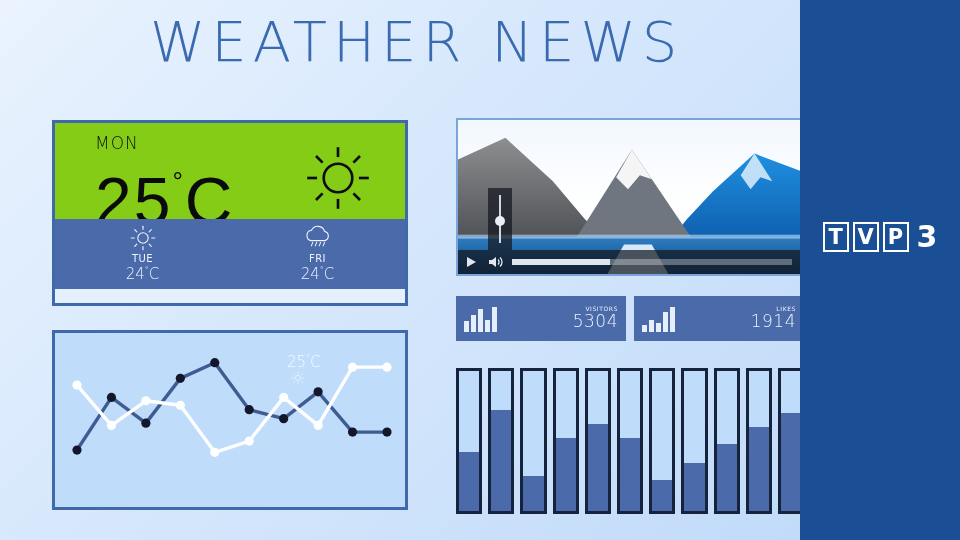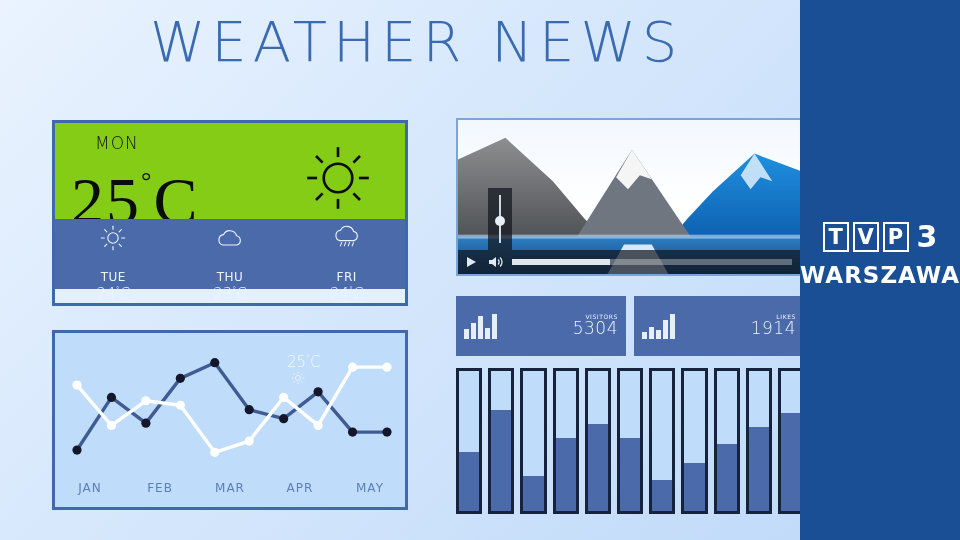--- a/index.html
+++ b/index.html
@@ -18,28 +18,28 @@
     font-family:"DejaVu Sans",sans-serif;font-weight:300;
     white-space:nowrap;line-height:80px;
   }
 
   
   .wcard{position:absolute;left:52px;top:120px;width:356px;height:186px;
     border:3px solid #3f69ab;box-sizing:border-box;background:#e4f0fd;}
   .wcard-top{position:relative;height:96px;background:#84cc16;}
   .mon{position:absolute;left:40px;top:10px;font-size:17px;color:#111;
     font-family:"DejaVu Sans",sans-serif;font-weight:300;letter-spacing:1px;}
-  .bigtemp{position:absolute;left:16px;top:18px;font-size:66px;color:#0b0b0b;
-    font-family:Liberation Serif, serif;font-weight:300;letter-spacing:2px;line-height:80px;}
+  .bigtemp{position:absolute;left:40px;top:18px;font-size:66px;color:#0b0b0b;
+    font-family:Liberation Sans, sans-serif;font-weight:300;letter-spacing:2px;line-height:80px;}
   .bigtemp .deg{font-size:26px;vertical-align:34px;}
   .bigsun{position:absolute;right:34px;top:22px;width:66px;height:66px;}
   .wcard-bot{position:relative;height:70px;background:#4a6aaa;display:flex;}
   .fc{flex:1;position:relative;text-align:center;color:#eef4fe;padding-top:6px;}
   .fc svg{display:block;margin:0 auto;}
-  .fc .d{font-size:12px;letter-spacing:.5px;margin-top:19px;
+  .fc .d{font-size:10px;letter-spacing:.5px;margin-top:2px;
     font-family:"DejaVu Sans",sans-serif;}
   .fc .t{font-size:15px;margin-top:1px;font-family:"DejaVu Sans",sans-serif;font-weight:300;}
   .fc .t .deg{font-size:8px;vertical-align:6px;}
 
   
   .chcard{position:absolute;left:52px;top:330px;width:356px;height:180px;
     border:3px solid #3f69ab;box-sizing:border-box;background:#bfdcfb;}
   .chcard svg{display:block;}
   .chlabel{position:absolute;left:232px;top:20px;color:#f4f9ff;font-size:15px;
     font-family:"DejaVu Sans",sans-serif;font-weight:300;letter-spacing:0px;}
@@ -55,21 +55,21 @@
   .vbar{position:absolute;left:0;right:0;bottom:0;height:24px;
     background:rgba(20,24,30,.72);display:flex;align-items:center;padding:0 6px;box-sizing:border-box;}
   .vprog{flex:1;height:6px;background:rgba(255,255,255,.32);margin-left:8px;margin-right:4px;position:relative;}
   .vprog i{position:absolute;left:0;top:0;bottom:0;width:35%;background:#dfe6ee;display:block;}
   .volpop{position:absolute;left:30px;bottom:24px;width:24px;height:62px;
     background:rgba(20,24,30,.72);}
   .volpop .track{position:absolute;left:11px;top:7px;width:2px;height:48px;background:#cfd8e2;}
   .volpop .knob{position:absolute;left:7px;top:28px;width:10px;height:10px;border-radius:50%;background:#e8eef5;}
 
   
-  .stats{position:absolute;left:456px;top:296px;width:348px;height:60px;display:flex;gap:8px;}
+  .stats{position:absolute;left:456px;top:296px;width:348px;height:45px;display:flex;gap:8px;}
   .stat{flex:1;background:#4a6aaa;display:flex;align-items:center;
     padding:0 8px;box-sizing:border-box;}
   .stat .spark{display:flex;align-items:flex-end;gap:2px;height:26px;}
   .stat .spark i{display:block;width:5px;background:#e6eefb;}
   .stat .sinfo{margin-left:auto;text-align:right;color:#eef4fe;line-height:1.05;}
   .stat .slab{font-size:6px;letter-spacing:.6px;font-family:"DejaVu Sans",sans-serif;}
   .stat .sval{font-size:17px;font-family:"DejaVu Sans",sans-serif;font-weight:300;letter-spacing:.5px;}
 
   
   .gauges{position:absolute;left:456px;top:368px;width:348px;height:146px;
@@ -129,27 +129,20 @@
               <line x1="22.1" y1="22.1" x2="24.6" y2="24.6"></line>
             <line x1="5.4" y1="24.6" x2="7.9" y2="22.1"></line>
               <line x1="22.1" y1="7.9" x2="24.6" y2="5.4"></line>
           </g>
         </svg>
         <div class="d">TUE</div>
         <div class="t"><span>24</span><span class="deg">°</span><span>C</span></div>
       </div>
 
 
-      <div class="fc">
-        <svg width="28" height="26" viewBox="0 0 32 26">
-          <path d="M8 21 A6 6 0 0 1 8.6 9.2 A8 8 0 0 1 23.5 10.4 A5.5 5.5 0 0 1 24 21 Z" fill="none" stroke="#eef4fe" stroke-width="1.3" stroke-linejoin="round"></path>
-        </svg>
-        <div class="d">THU</div>
-        <div class="t"><span>23</span><span class="deg">°</span><span>C</span></div>
-      </div>
 
       <div class="fc">
         <svg width="28" height="26" viewBox="0 0 32 26">
           <path d="M8 16 A6 6 0 0 1 8.6 4.2 A8 8 0 0 1 23.5 5.4 A5.5 5.5 0 0 1 24 16 Z" fill="none" stroke="#eef4fe" stroke-width="1.3" stroke-linejoin="round"></path>
           <g stroke="#eef4fe" stroke-width="1.2" stroke-linecap="round">
             <line x1="10" y1="18" x2="8.4" y2="22"></line>
             <line x1="14.5" y1="18" x2="12.9" y2="22"></line>
             <line x1="19" y1="18" x2="17.4" y2="22"></line>
             <line x1="23.5" y1="18" x2="21.9" y2="22"></line>
           </g>
@@ -194,27 +187,20 @@
           <line x1="15" y1="2" x2="15" y2="5.5"></line>
             <line x1="15" y1="24.5" x2="15" y2="28"></line>
           <line x1="2" y1="15" x2="5.5" y2="15"></line>
             <line x1="24.5" y1="15" x2="28" y2="15"></line>
           <line x1="5.8" y1="5.8" x2="8.2" y2="8.2"></line>
             <line x1="21.8" y1="21.8" x2="24.2" y2="24.2"></line>
           <line x1="5.8" y1="24.2" x2="8.2" y2="21.8"></line>
             <line x1="21.8" y1="8.2" x2="24.2" y2="5.8"></line>
         </g>
       </svg>
-    </div>
-    <div class="months">
-      <span>JAN</span>
-      <span>FEB</span>
-      <span>MAR</span>
-      <span>APR</span>
-      <span>MAY</span>
     </div>
   </div>
 
   <div class="video">
     <svg class="vthumb" viewBox="0 0 348 158" preserveAspectRatio="none">
       <defs>
         <linearGradient id="sky" x1="0" y1="0" x2="0" y2="1">
           <stop offset="0%" stop-color="#f2f8ff"></stop>
             <stop offset="55%" stop-color="#ffffff"></stop>
           <stop offset="100%" stop-color="#e8f3ff"></stop>
@@ -327,17 +313,16 @@
     </div>
 
   <div class="tvp">
     <div class="tvplogo">
       <div class="tvprow">
         <div class="tvpbox">T</div>
         <div class="tvpbox">V</div>
         <div class="tvpbox">P</div>
         <div class="tvpnum">3</div>
       </div>
-      <div class="tvpcity">WARSZAWA</div>
     </div>
   </div>
 
 </div>
 
 </body></html>

